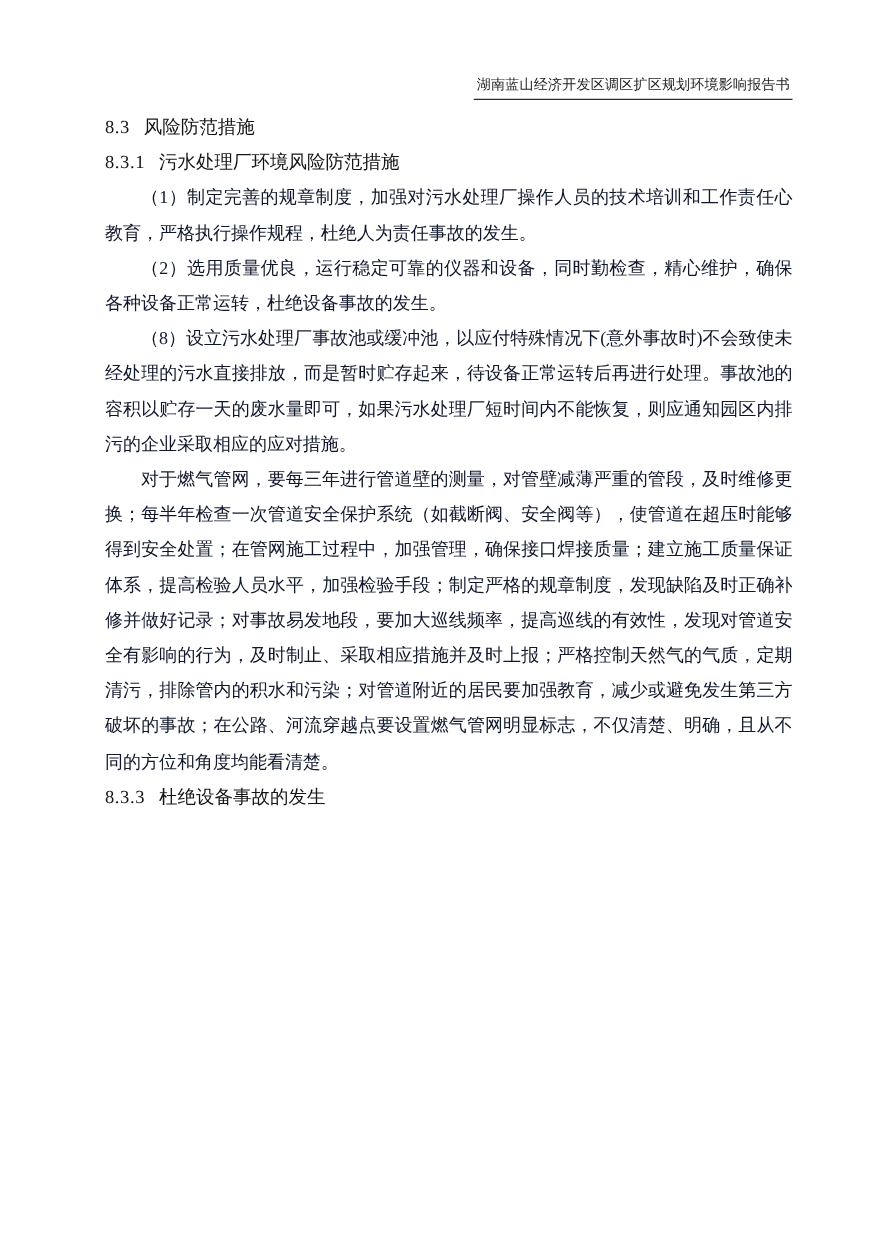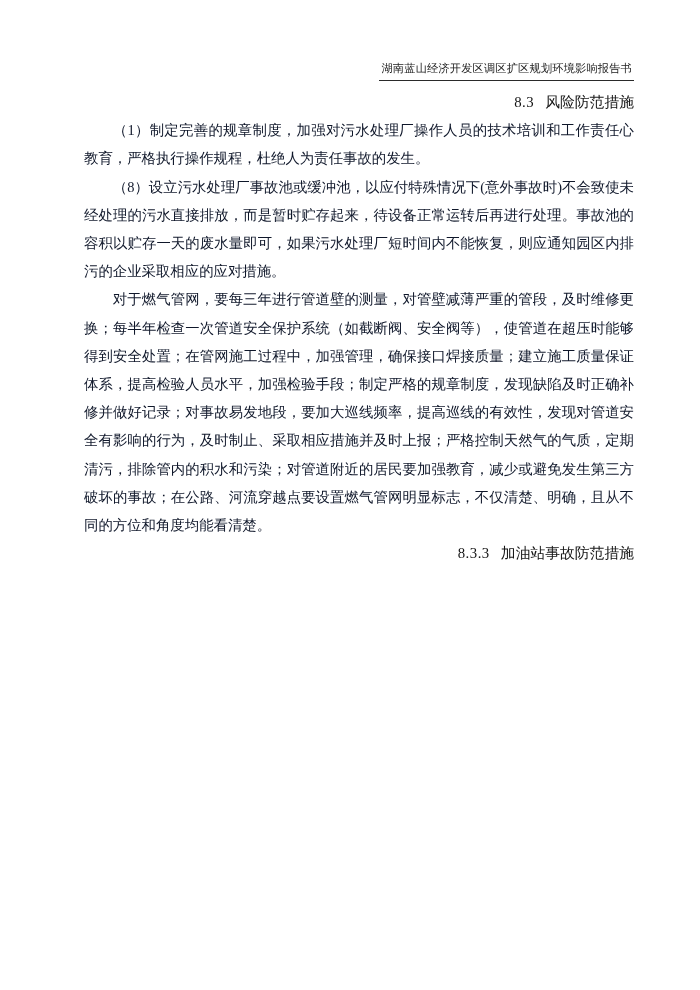--- a/index.html
+++ b/index.html
@@ -40,21 +40,21 @@
     text-align: justify;
     text-justify: inter-ideograph;
   }
   .heading {
     margin: 0;
     padding: 0;
     font-size: 14.8px;
     font-weight: normal;
     line-height: 28.2px;
     color: #141414;
-    text-align: right;
+    text-align: left;
   }
   .heading .num {
     display: inline-block;
     margin-right: 0.75em;
     letter-spacing: 0.5px;
   }
   .para {
     margin: 0;
     padding: 0;
     text-indent: 2em;
@@ -79,29 +79,33 @@
   <div class="page-header">
     <span class="header-title">湖南蓝山经济开发区调区扩区规划环境影响报告书</span>
   </div>
 
   <div class="content">
 
     <h2 class="heading">
       <span class="num">8.3</span><span>风险防范措施</span>
     </h2>
 
+    <h3 class="heading">
+      <span class="num">8.3.1</span><span>污水处理厂环境风险防范措施</span>
+    </h3>
 
     <p class="para">（1）制定完善的规章制度，加强对污水处理厂操作人员的技术培训和工作责任心教育，严格执行操作规程，杜绝人为责任事故的发生。</p>
+    <p class="para">（2）选用质量优良，运行稳定可靠的仪器和设备，同时勤检查，精心维护，确保各种设备正常运转，杜绝设备事故的发生。</p>
     <p class="para">（8）设立污水处理厂事故池或缓冲池，以应付特殊情况下(意外事故时)不会致使未经处理的污水直接排放，而是暂时贮存起来，待设备正常运转后再进行处理。事故池的容积以贮存一天的废水量即可，如果污水处理厂短时间内不能恢复，则应通知园区内排污的企业采取相应的应对措施。</p>
 
 
     <p class="para">对于燃气管网，要每三年进行管道壁的测量，对管壁减薄严重的管段，及时维修更换；每半年检查一次管道安全保护系统（如截断阀、安全阀等），使管道在超压时能够得到安全处置；在管网施工过程中，加强管理，确保接口焊接质量；建立施工质量保证体系，提高检验人员水平，加强检验手段；制定严格的规章制度，发现缺陷及时正确补修并做好记录；对事故易发地段，要加大巡线频率，提高巡线的有效性，发现对管道安全有影响的行为，及时制止、采取相应措施并及时上报；严格控制天然气的气质，定期清污，排除管内的积水和污染；对管道附近的居民要加强教育，减少或避免发生第三方破坏的事故；在公路、河流穿越点要设置燃气管网明显标志，不仅清楚、明确，且从不同的方位和角度均能看清楚。</p>
 
     <h3 class="heading">
-      <span class="num">8.3.3</span><span>加油站事故防范措施</span>
+      <span class="num">8.3.3</span><span>杜绝设备事故的发生</span>
     </h3>
 
 
   </div>
 
   <div class="page-number">54</div>
 
 </div>
 
 </body></html>

